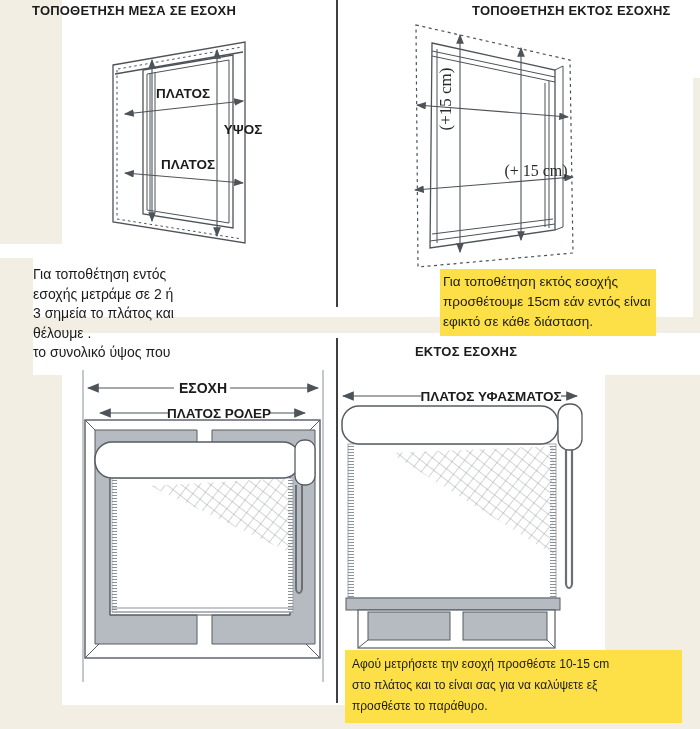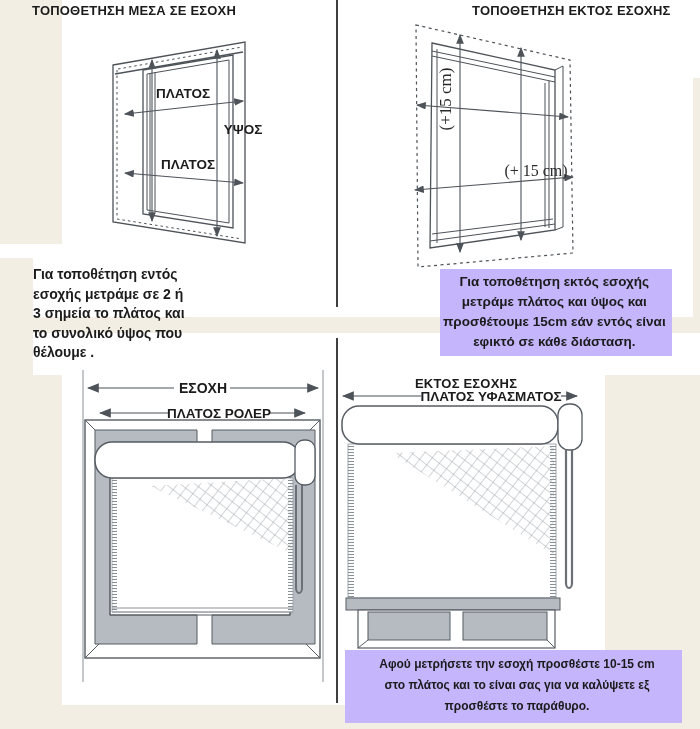--- a/index.html
+++ b/index.html
@@ -1,22 +1,22 @@
 <!DOCTYPE html>
 <html><head>
 <meta charset="utf-8">
 <style>
   html,body{margin:0;padding:0;background:#ffffff;}
   .stage{position:relative;width:700px;height:729px;background:#ffffff;overflow:hidden;
          font-family:"Liberation Sans",sans-serif;color:#1b1b1b;}
   .patch{position:absolute;background:#f2eee4;z-index:1;}
   .divider{position:absolute;width:2px;background:#3f3f3f;z-index:2;}
   .ttl{position:absolute;font-size:13px;font-weight:bold;letter-spacing:.2px;z-index:3;white-space:nowrap;}
-  .cap{position:absolute;font-size:14px;font-weight:bold;line-height:19.5px;z-index:3;white-space:nowrap;}
-  .cap.bg{background:#c4b5fd;text-align:center;}
+  .cap{position:absolute;font-size:14px;font-weight:normal;line-height:19.5px;z-index:3;white-space:nowrap;}
+  .cap.bg{background:#fde047;}
   .diag{position:absolute;z-index:2;}
   svg text{font-family:"Liberation Sans",sans-serif;font-weight:bold;fill:#1b1b1b;}
   svg text.serif{font-family:"Liberation Serif",serif;font-weight:normal;fill:#2a2a2a;}
 </style>
 </head>
 <body>
 
 <div class="stage">
 
   <div class="patch" style="left:0;top:14;width:62px;height:244px"></div>
@@ -26,21 +26,21 @@
   <div class="patch" style="left:0;top:705px;width:700px;height:24px"></div>
   <div class="patch" style="left:693px;top:78px;width:7px;height:240px"></div>
   <div class="patch" style="left:605px;top:375px;width:95px;height:276px"></div>
   <div class="patch" style="left:672px;top:651px;width:28px;height:54px"></div>
 
   <div class="divider" style="left:336px;top:0;height:307px"></div>
   <div class="divider" style="left:336px;top:338px;height:365px"></div>
 
   <div class="ttl" style="left:32px;top:3px">ΤΟΠΟΘΕΤΗΣΗ ΜΕΣΑ ΣΕ ΕΣΟΧΗ</div>
   <div class="ttl" style="left:472px;top:3px">ΤΟΠΟΘΕΤΗΣΗ ΕΚΤΟΣ ΕΣΟΧΗΣ</div>
-  <div class="ttl" style="left:415px;top:376px">ΕΚΤΟΣ ΕΣΟΧΗΣ</div>
+  <div class="ttl" style="left:415px;top:344px">ΕΚΤΟΣ ΕΣΟΧΗΣ</div>
 
   <svg class="diag" style="left:55px;top:14px" width="280" height="250" viewBox="0 0 280 250">
     <defs>
       <marker id="m1" markerWidth="9" markerHeight="7" refX="8" refY="3.5" orient="auto-start-reverse">
         <path d="M0,0 L9,3.5 L0,7 z" fill="#4d5359"></path>
       </marker>
     </defs>
     <g stroke="#4d5359" stroke-width="1.3" fill="none">
       <polygon points="58,51 190,28 190,229 58,208" fill="#ffffff"></polygon>
       <line x1="60" y1="60" x2="188" y2="38"></line>
@@ -92,27 +92,26 @@
       </g>
     </g>
     <text class="serif" transform="translate(46,84) rotate(-90)" font-size="17" text-anchor="middle">(+15 cm)</text>
     <text class="serif" x="131" y="161" font-size="16" text-anchor="middle">(+ 15 cm)</text>
   </svg>
 
   <div class="cap" style="left:33px;top:265px">
     <div>Για τοποθέτηση εντός</div>
     <div>εσοχής μετράμε σε 2 ή</div>
     <div>3 σημεία το πλάτος και</div>
+    <div>θέλουμε .</div>
     <div>το συνολικό ύψος που</div>
-    <div>θέλουμε .</div>
   </div>
 
   <div class="cap bg" style="left:440px;top:269px;padding:3px 6px 4px 3px;font-size:13.5px;line-height:20px">
     <div>Για   τοποθέτηση εκτός εσοχής</div>
-    <div>μετράμε πλάτος και ύψος και</div>
     <div>προσθέτουμε 15cm εάν εντός είναι</div>
     <div>εφικτό σε κάθε διάσταση.</div>
   </div>
 
   <svg class="diag" style="left:62px;top:368px" width="276" height="320" viewBox="0 0 276 320">
     <defs>
       <marker id="m3" markerWidth="10" markerHeight="8" refX="9" refY="4" orient="auto-start-reverse">
         <path d="M0,0 L10,4 L0,8 z" fill="#4d5359"></path>
       </marker>
       <pattern id="net3" width="9" height="9" patternUnits="userSpaceOnUse" patternTransform="rotate(38)">

